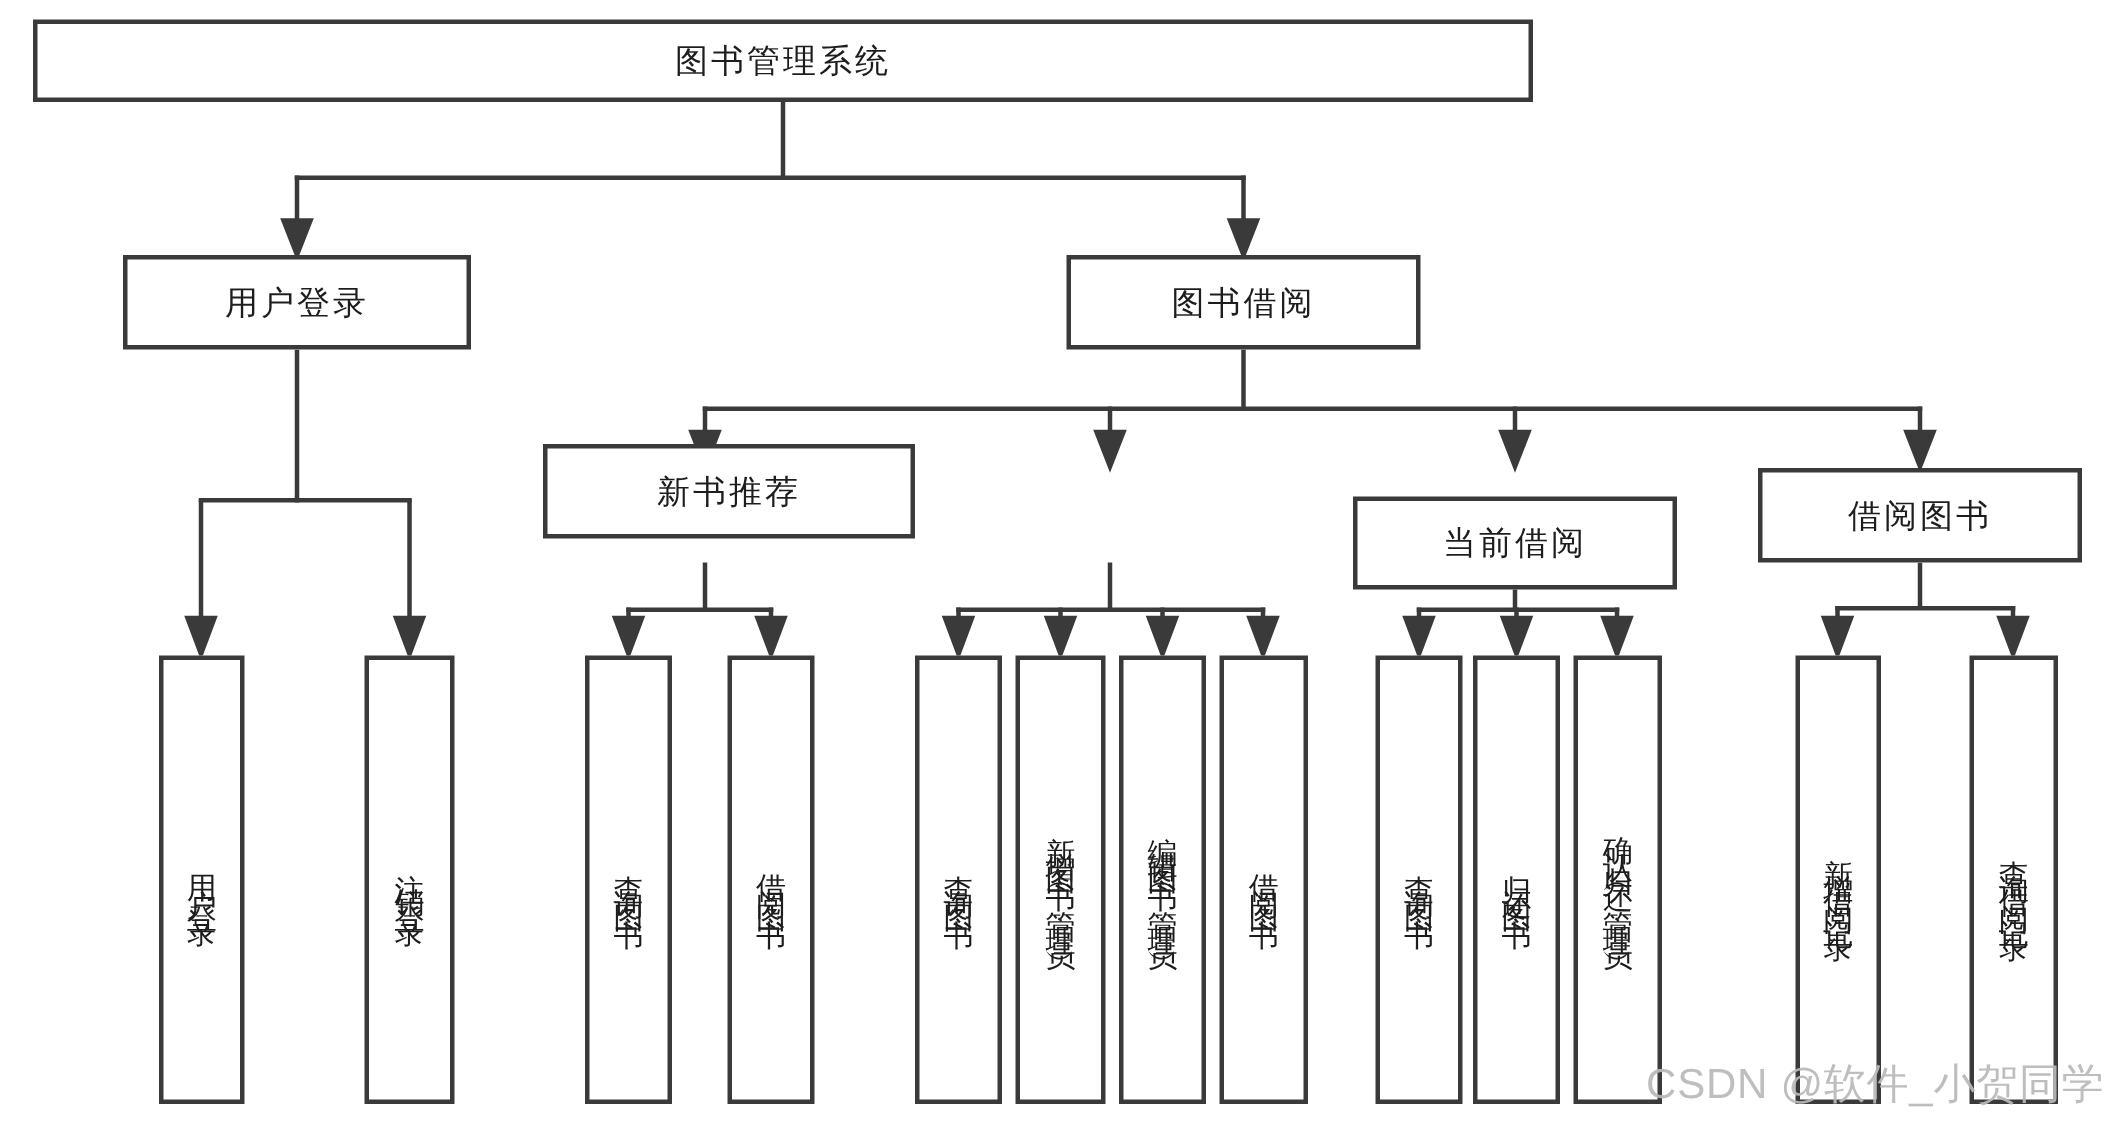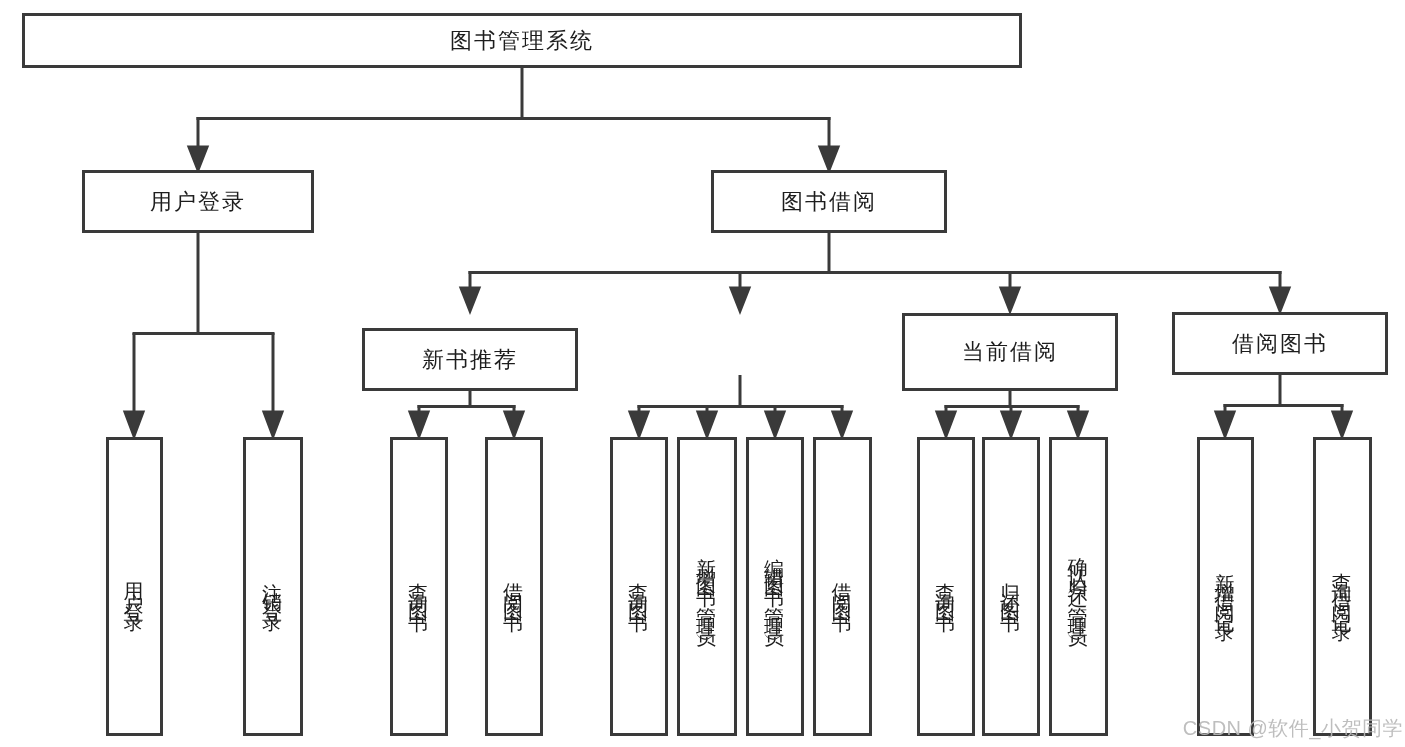--- a/index.html
+++ b/index.html
@@ -33,21 +33,21 @@
     color:#1d1d1d;
     font-size:20px;
     letter-spacing:10px;
     writing-mode:vertical-rl;
     text-orientation:mixed;
     top:437px;height:299px;
   }
   .watermark{
     position:absolute;
     right:2px;bottom:5px;
-    font-size:20px;
+    font-size:28px;
     color:#b9b9b9;
     letter-spacing:0.5px;
     opacity:0.92;
     z-index:5;
     white-space:nowrap;
   }
 </style>
 </head>
 <body>
 
@@ -127,22 +127,22 @@
       <line x1="1342" y1="404" x2="1342" y2="414"></line>
       <polygon points="1333,412 1351,412 1342,436"></polygon>
     </g>
   </svg>
 
   <div class="node" style="left:22px;top:13px;width:1000px;height:55px">图书管理系统</div>
 
   <div class="node" style="left:82px;top:170px;width:232px;height:63px">用户登录</div>
   <div class="node" style="left:711px;top:170px;width:236px;height:63px">图书借阅</div>
 
-  <div class="node" style="left:362px;top:328px;width:216px;height:63px">新书推荐</div>
-  <div class="node" style="left:902px;top:313px;width:216px;height:78px">当前借阅</div>
+  <div class="node" style="left:362px;top:296px;width:248px;height:63px">新书推荐</div>
+  <div class="node" style="left:902px;top:331px;width:216px;height:62px">当前借阅</div>
   <div class="node" style="left:1172px;top:312px;width:216px;height:63px">借阅图书</div>
 
   <div class="leaf" style="left:106px;width:57px">用户登录</div>
   <div class="leaf" style="left:243px;width:60px">注销登录</div>
 
   <div class="leaf" style="left:390px;width:58px">查询图书</div>
   <div class="leaf" style="left:485px;width:58px">借阅图书</div>
 
   <div class="leaf" style="left:610px;width:58px">查询图书</div>
   <div class="leaf" style="left:677px;width:60px">新增图书（管理员）</div>

